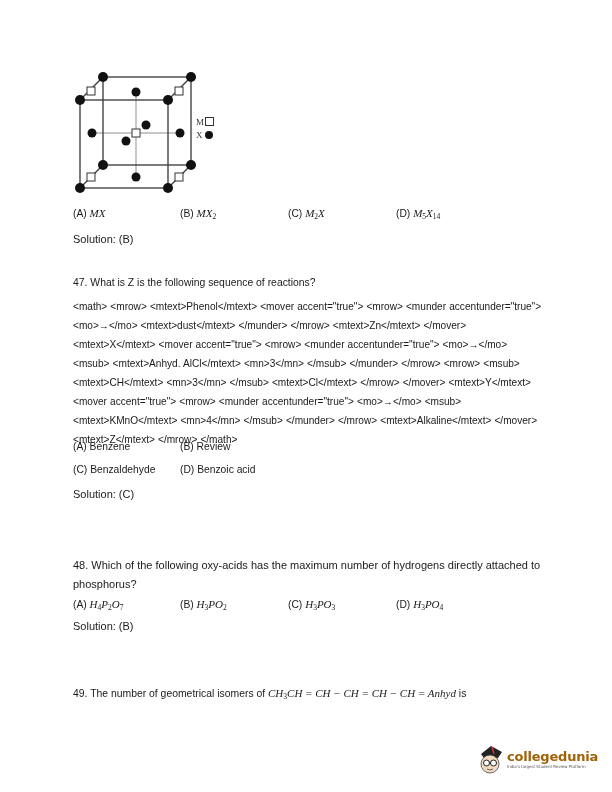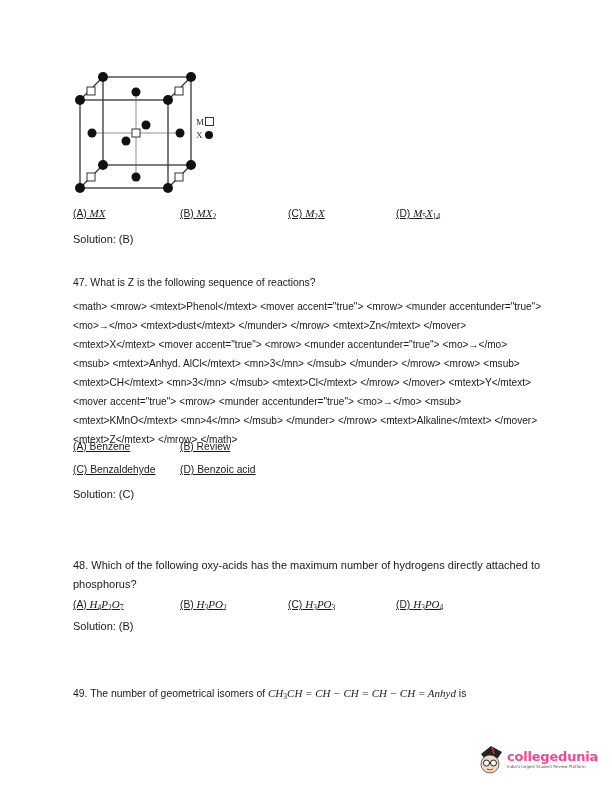--- a/index.html
+++ b/index.html
@@ -2,23 +2,23 @@
 <html><head>
 <meta charset="utf-8">
 <style>
   html, body { margin:0; padding:0; background:#fff; }
   body { width:612px; height:792px; position:relative; overflow:hidden;
          font-family:"Liberation Sans", sans-serif; color:#1a1a1a; }
   .abs { position:absolute; }
   .txt { font-size:11px; line-height:14px; }
   .math { font-family:"Liberation Serif", serif; font-style:italic; font-size:11px; }
   .math sub { font-size:7.5px; font-style:normal; vertical-align:-2px; line-height:0; }
-  .opt { position:absolute; font-size:10.3px; white-space:nowrap;text-decoration:underline; }
+  .opt { position:absolute; font-size:10.3px; white-space:nowrap; }
   .para { width:470px; font-size:10.1px; line-height:19px; word-spacing:0.3px; }
-  .logo-text { font-family:"DejaVu Sans", sans-serif; font-weight:bold; color:#ec4899; font-size:13px; letter-spacing:-0.2px; }
+  .logo-text { font-family:"DejaVu Sans", sans-serif; font-weight:bold; color:#a16207; font-size:13px; letter-spacing:-0.2px; }
   .logo-tag { font-size:4px; color:#555; font-family:"DejaVu Sans", sans-serif; white-space:nowrap; }
 </style>
 </head>
 <body>
 
 <svg class="abs" style="left:70px; top:70px;" width="160" height="130" viewBox="0 0 160 130">
   <g stroke="#444" stroke-width="1.4" fill="none">
 
     <rect x="33" y="7" width="88" height="88"></rect>
 

